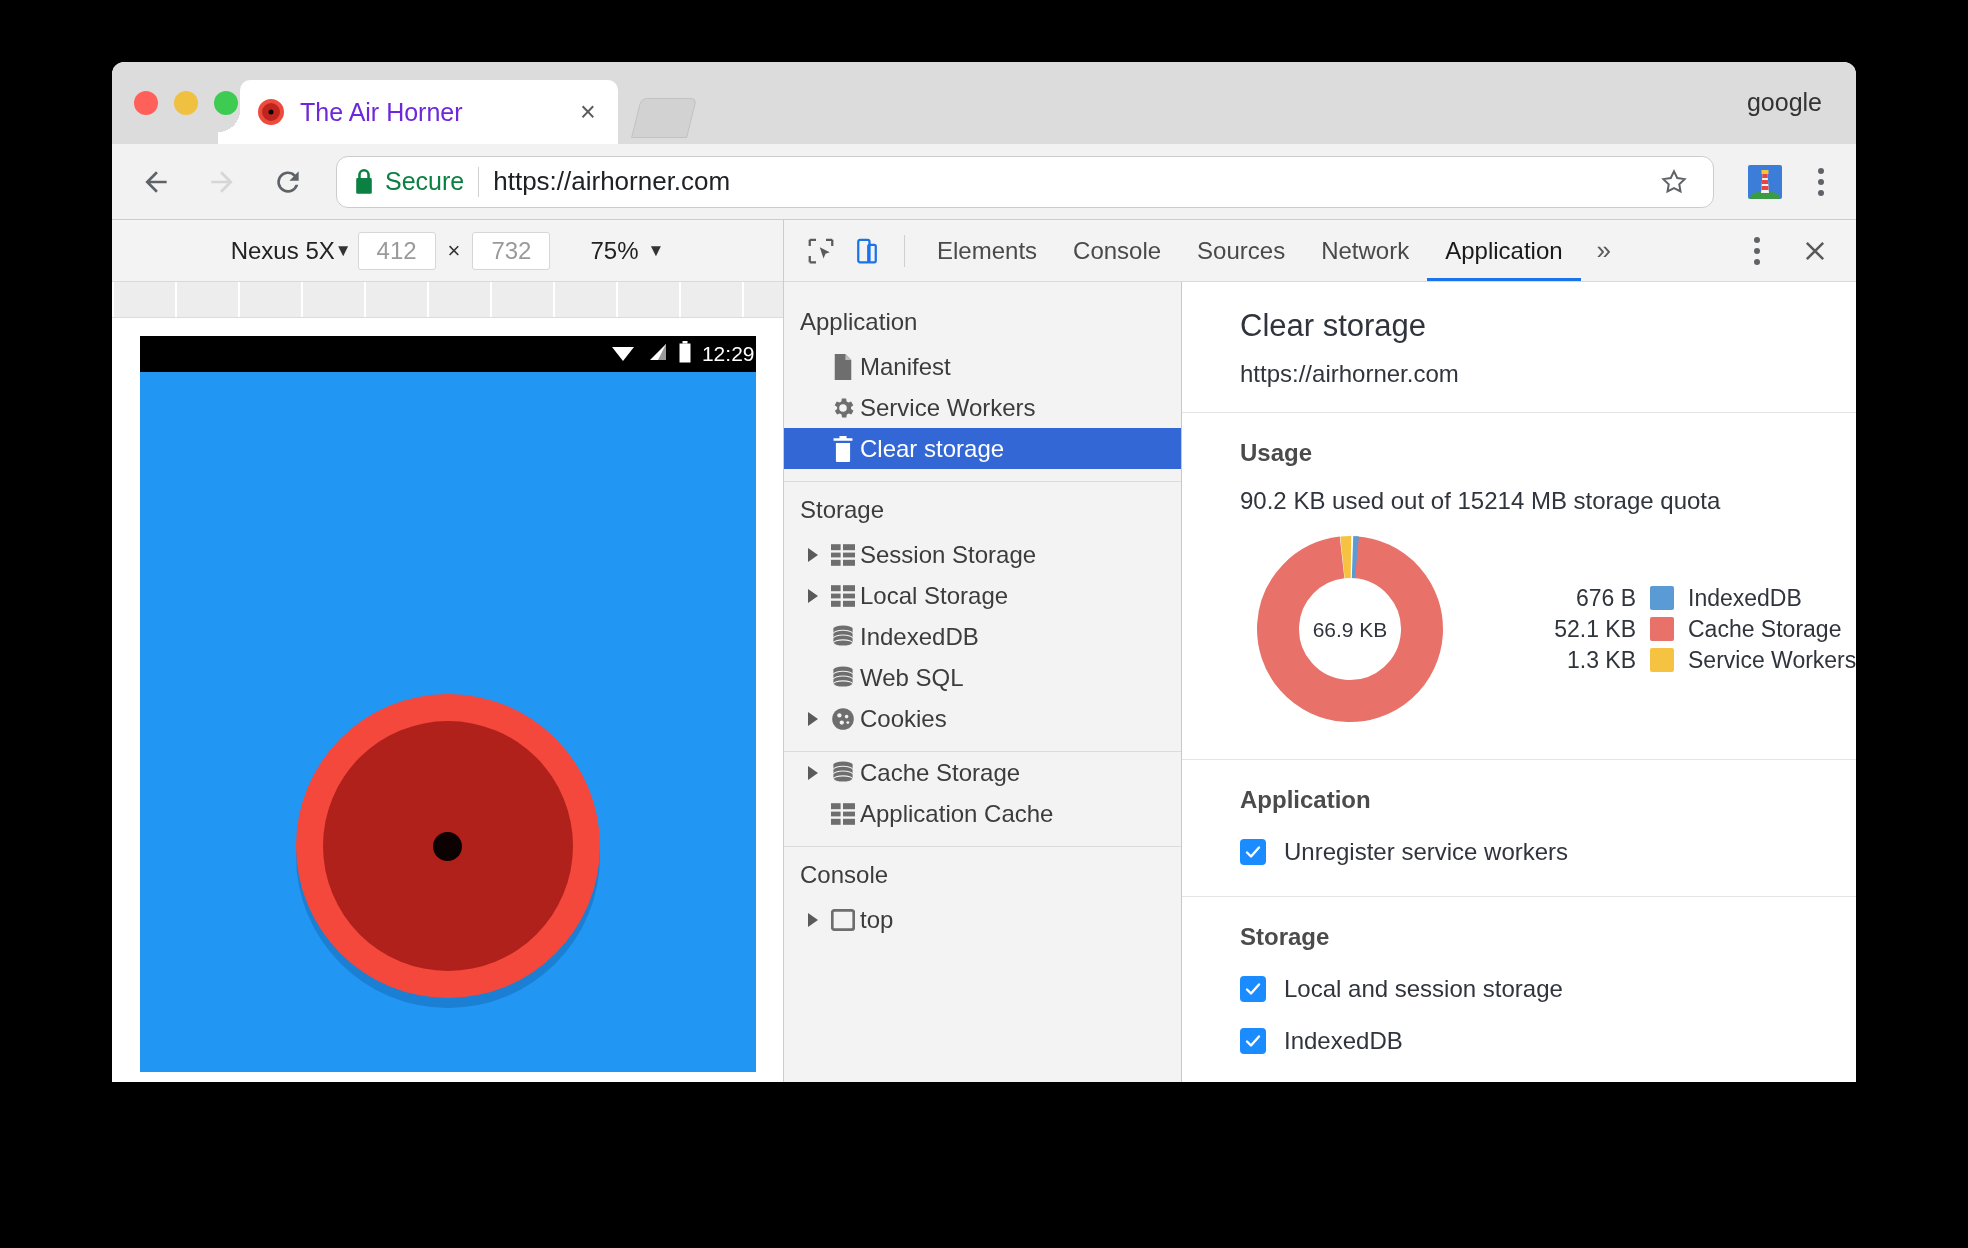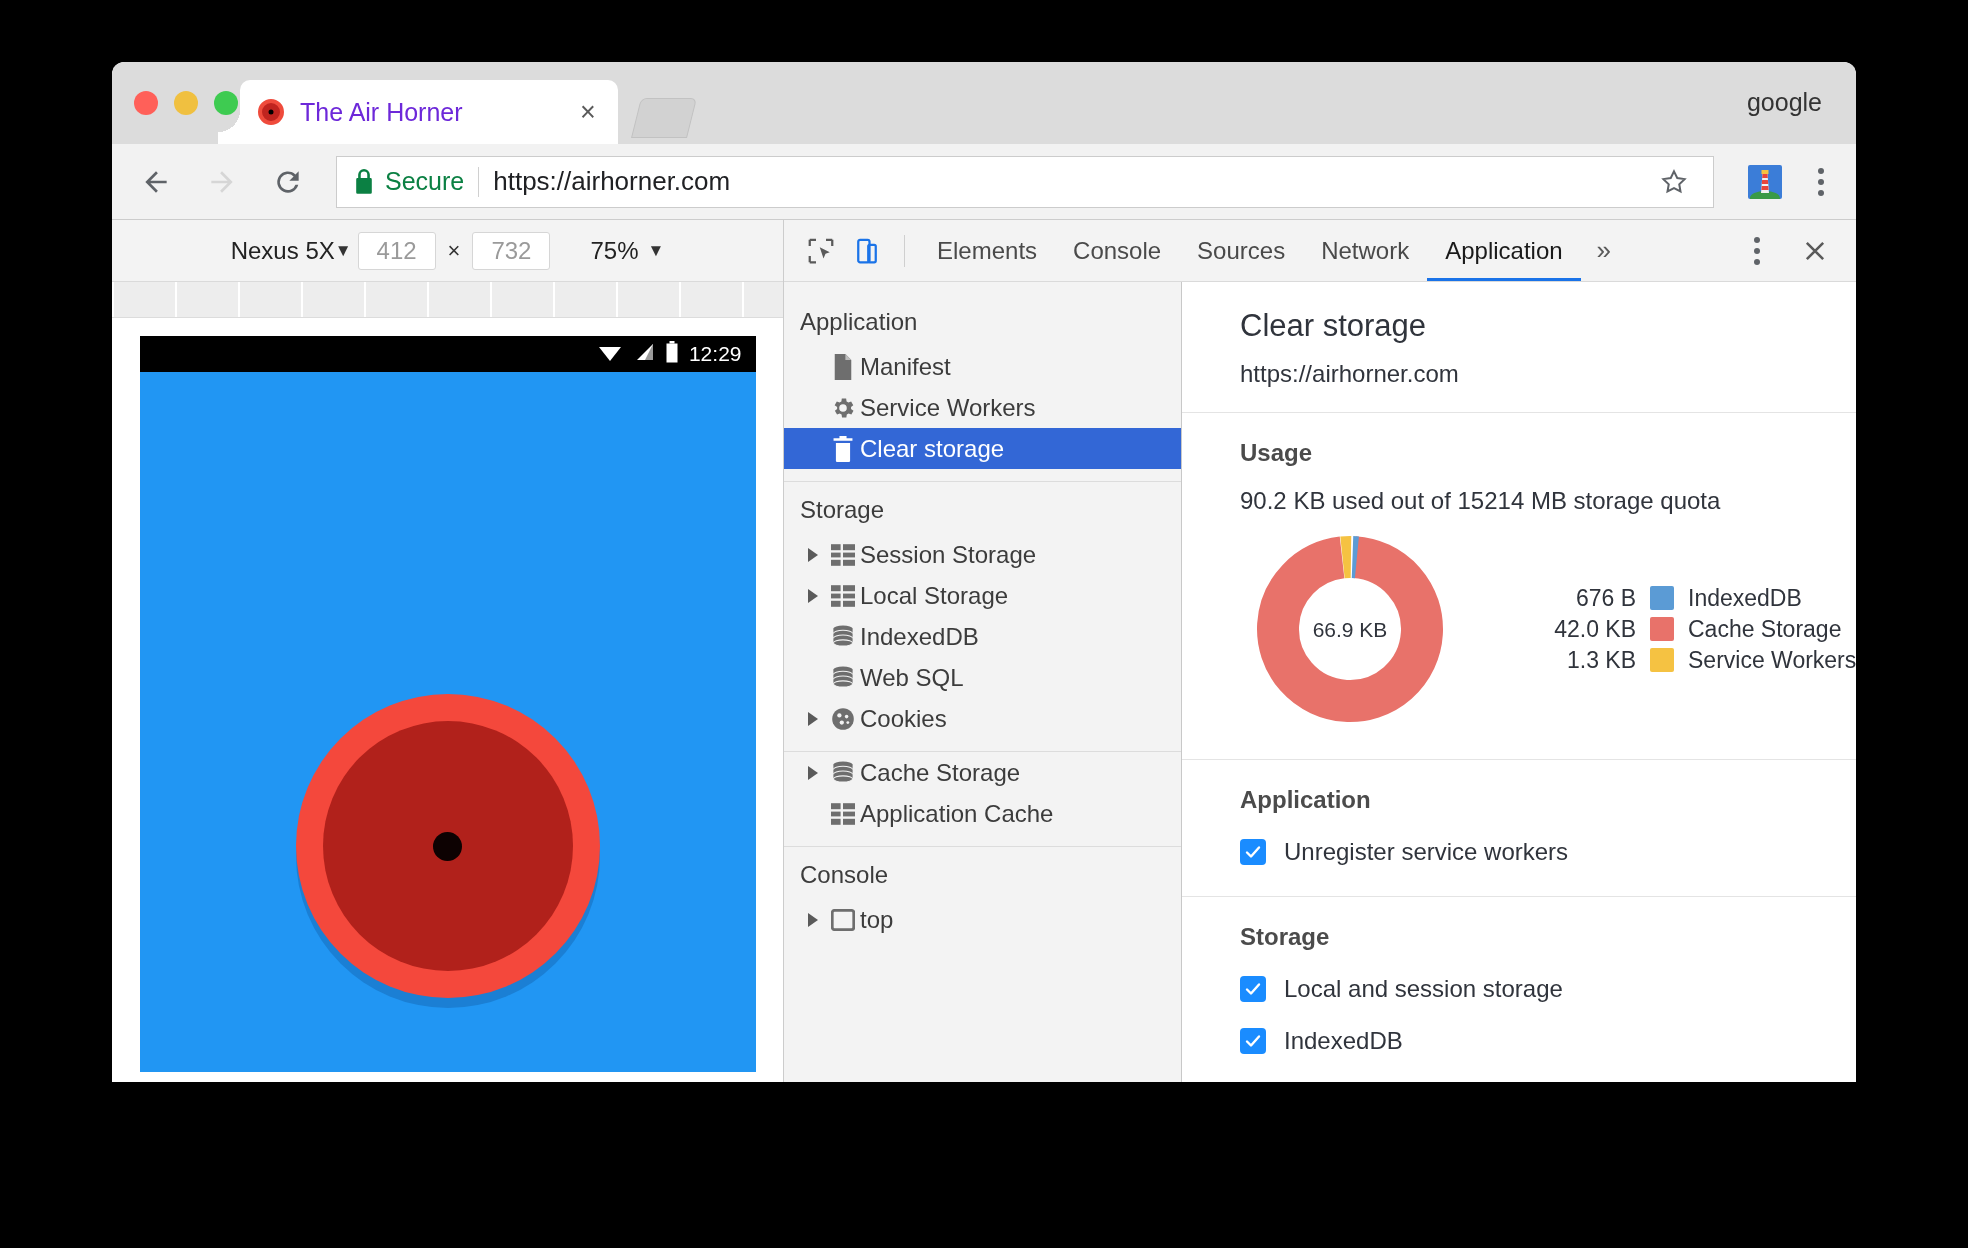--- a/index.html
+++ b/index.html
@@ -87,21 +87,21 @@
     border-bottom: 1px solid #ccc;
     display: flex; align-items: center;
   }
   .navbtn {
     width: 52px; height: 52px; margin-left: 14px; flex: none;
     display: flex; align-items: center; justify-content: center;
   }
   .navbtn:first-child { margin-left: 18px; }
   .omnibox {
     flex: 1; height: 52px; margin: 0 16px 0 22px;
-    background: #fff; border: 1px solid #ccc; border-radius: 0;
+    background: #fff; border: 1px solid #ccc; border-radius: 12px;
     display: flex; align-items: center; padding: 0 16px;
   }
   .lock-icon { flex: none; margin-right: 10px; display:flex; align-items:center; }
   .secure-text { font-size: 25px; color: #0b8043; margin-right: 14px; }
   .omnibox-sep { width:1px; height:30px; background:#d0d0d0; margin-right:14px; flex:none; }
   .omni-url { font-size: 26px; color: #202124; flex:1; white-space:nowrap; overflow:hidden; }
   .star-btn { width:46px; height:46px; display:flex;align-items:center;justify-content:center; flex:none; }
   .ext-icon {
     width: 34px; height: 34px; flex:none; margin-left: 18px;
     border-radius:2px; overflow:hidden;
@@ -140,21 +140,21 @@
     border-bottom:1px solid #dcdcdc; position:relative; overflow:hidden;
   }
   .ruler::before{
     content:""; position:absolute; inset:0;
     background-image: repeating-linear-gradient(to right, #fff 0 2px, transparent 2px 63px);
   }
   .screen-wrap { flex:1; display:flex; justify-content:center; padding-top: 18px; background:#fff; overflow:hidden; }
   .phone { width: 616px; position: relative; }
   .statusbar {
     height: 36px; background:#000; display:flex; align-items:center;
-    justify-content:flex-end; padding-right: 14px; gap: 10px;
+    justify-content:flex-end; padding-right: 1px; gap: 10px;
   }
   .sb-time { color:#fff; font-size:21px; }
   .app-screen {
     height: 700px; background:#2196f3; position:relative; overflow:hidden;
   }
   .horn-shadow{
     position:absolute; left:50%; top:332px; transform:translateX(-50%);
     width:304px;height:304px;border-radius:50%;
     background:#1b7fd4;
   }
@@ -594,21 +594,21 @@
                   </svg>
                 </div>
 
                 <div class="legend">
                   <div class="legend-row">
                     <span class="legend-val">676 B</span>
                     <span class="legend-sw" style="background:#5b9bd5"></span>
                     <span class="legend-lab">IndexedDB</span>
                   </div>
                   <div class="legend-row">
-                    <span class="legend-val">42.0 KB</span>
+                    <span class="legend-val">52.1 KB</span>
                     <span class="legend-sw" style="background:#e8726a"></span>
                     <span class="legend-lab">Cache Storage</span>
                   </div>
                   <div class="legend-row">
                     <span class="legend-val">1.3 KB</span>
                     <span class="legend-sw" style="background:#f5c242"></span>
                     <span class="legend-lab">Service Workers</span>
                   </div>
                 </div>
               </div>

